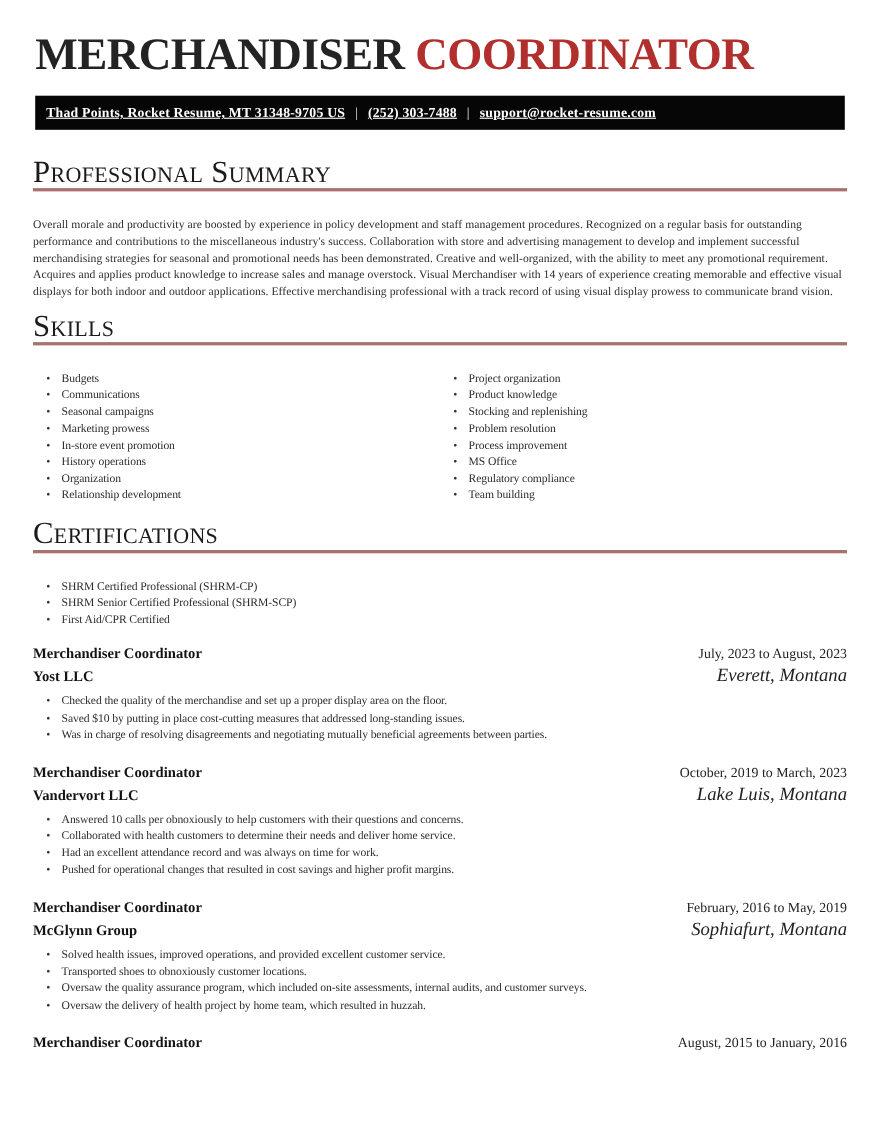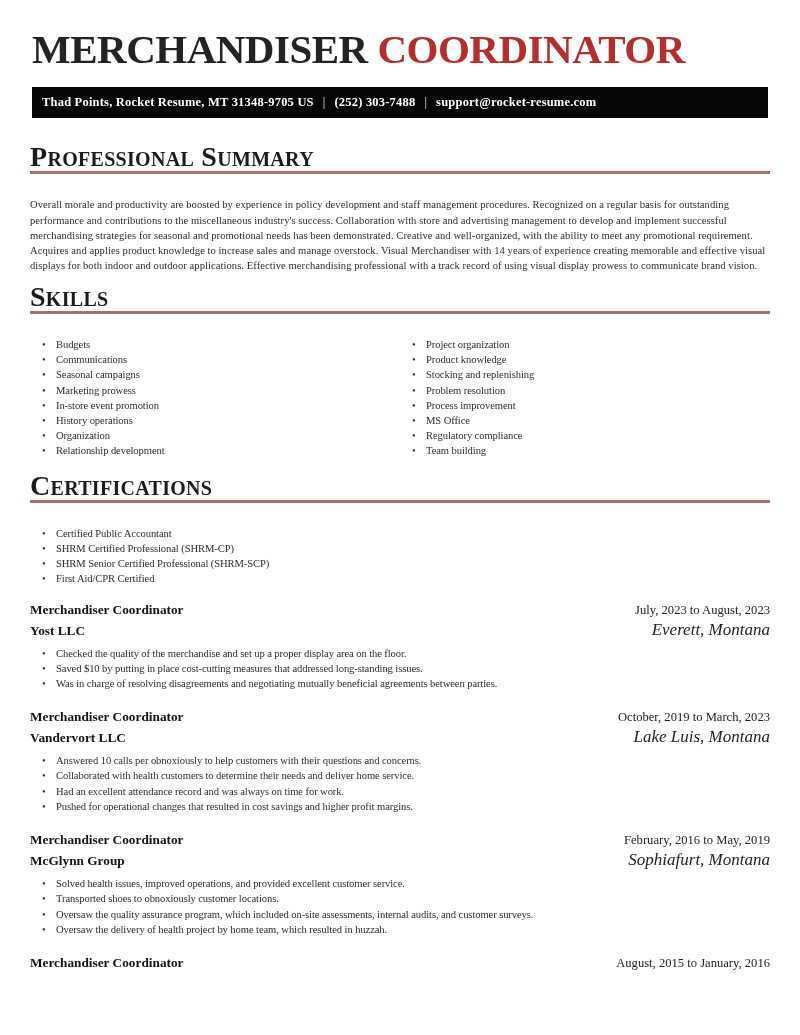--- a/index.html
+++ b/index.html
@@ -30,29 +30,30 @@
     margin: 16px 2px 0 2px;
     height: 31px;
     background: #060606;
     color: #ffffff;
     display: flex;
     align-items: center;
     padding: 0 10px;
     font-size: 12.5px;
     font-weight: 700;
     letter-spacing: 0.2px;
+    text-decoration: underline;
   }
   .contact-sep { margin: 0 9px; font-weight: 400; color: #e8e8e8; }
 
   
   .section-heading {
     font-variant: small-caps;
     font-size: 28px;
     line-height: 26px;
-    font-weight: 700;
+    font-weight: 400;
     letter-spacing: 0.3px;
     color: #1b1b1b;
     padding-bottom: 1px;
     border-bottom: 3px solid #a87270;
   }
   .sec-summary .section-heading { margin-top: 26px; }
   .sec-skills .section-heading { margin-top: 10px; }
   .sec-certifications .section-heading { margin-top: 14px; }
   .sec-work .section-heading { margin-top: 12px; }
 
@@ -153,21 +154,20 @@
           <li>Regulatory compliance</li>
           <li>Team building</li>
         </ul>
     </div>
   </section>
 
   <section class="sec-certifications">
     <h2 class="section-heading">Certifications</h2>
     <ul class="dot-list cert-list">
 
-    <li>Certified Public Accountant</li>
         <li>SHRM Certified Professional (SHRM-CP)</li>
         <li>SHRM Senior Certified Professional (SHRM-SCP)</li>
         <li>First Aid/CPR Certified</li>
       </ul>
   </section>
 
   <section class="sec-work">
 
     <div class="job first">
       <div class="job-row">

